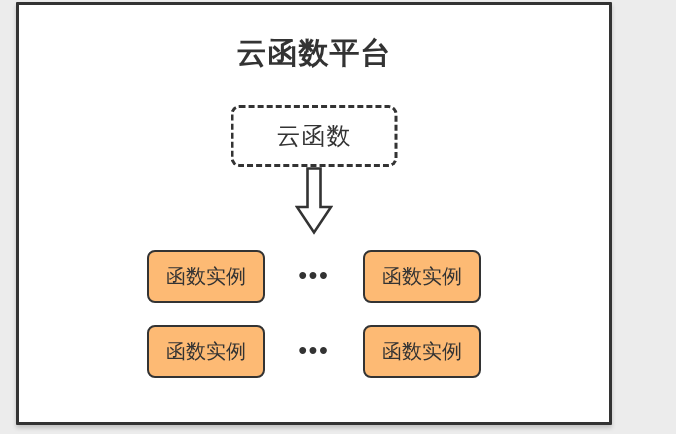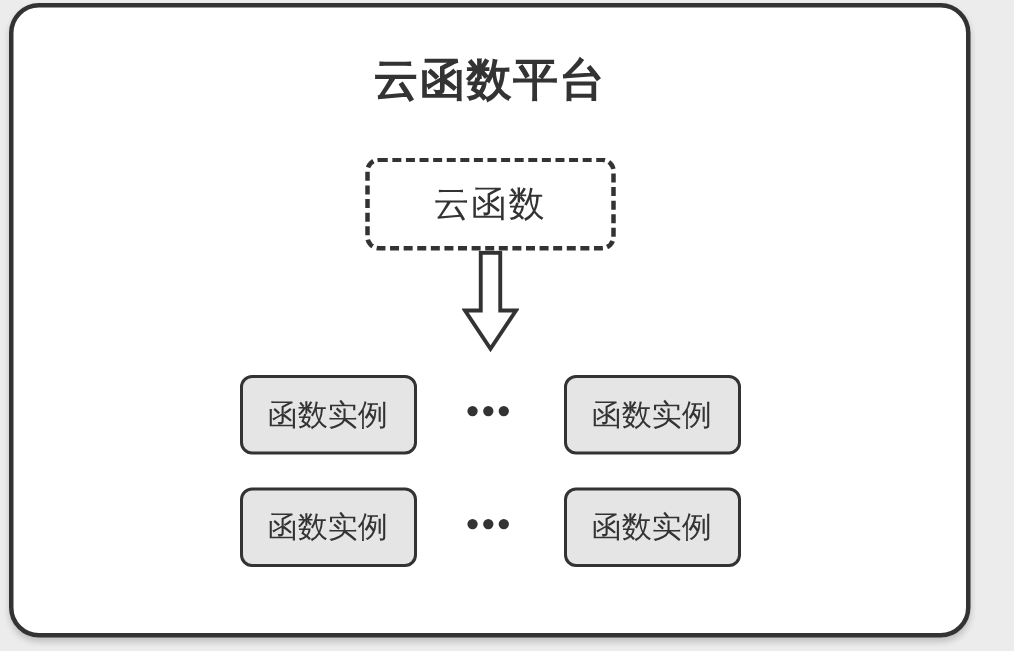--- a/index.html
+++ b/index.html
@@ -6,27 +6,27 @@
     margin: 0;
     padding: 0;
     width: 676px;
     height: 434px;
     background: #ececec;
     font-family: "Liberation Sans", "DejaVu Sans", sans-serif;
     overflow: hidden;
   }
   .card {
     position: absolute;
-    left: 6px;
+    left: 16px;
     top: 2px;
-    width: 641px;
+    width: 596px;
     height: 423px;
     background: #ffffff;
     border: 3px solid #333333;
-    border-radius: 20px;
+    border-radius: 1px;
     box-sizing: border-box;
     box-shadow: 0 3px 4px rgba(0,0,0,0.18);
   }
   .title {
     position: absolute;
     top: 28px;
     left: 0;
     width: 100%;
     text-align: center;
     font-size: 30px;
@@ -74,21 +74,21 @@
   .row-2 { top: 320px; }
   .instance-box {
     width: 118px;
     height: 53px;
     border: 2.5px solid #333333;
     border-radius: 8px;
     box-sizing: border-box;
     display: flex;
     align-items: center;
     justify-content: center;
-    background: #e5e5e5;
+    background: #fdba74;
     font-size: 20px;
     color: #333333;
   }
   .dots {
     width: 34px;
     text-align: center;
     font-size: 24px;
     font-weight: bold;
     color: #333333;
     letter-spacing: 2px;

